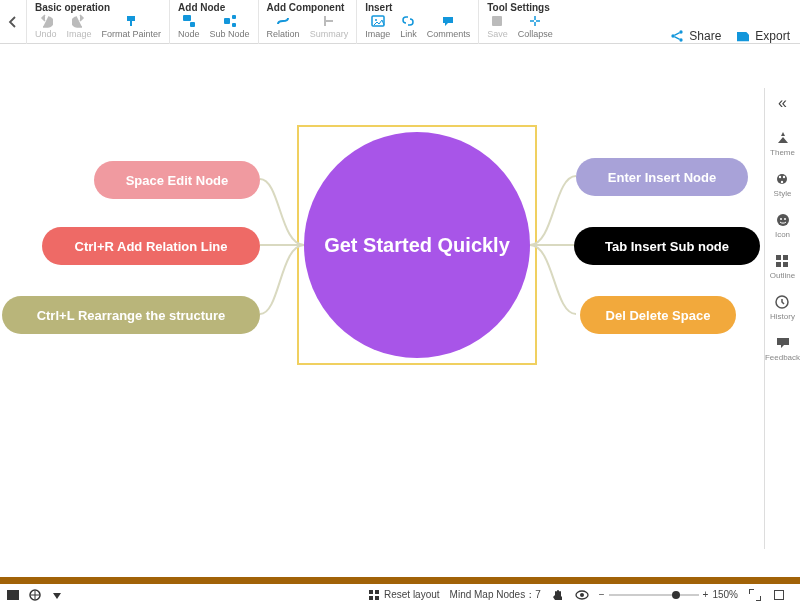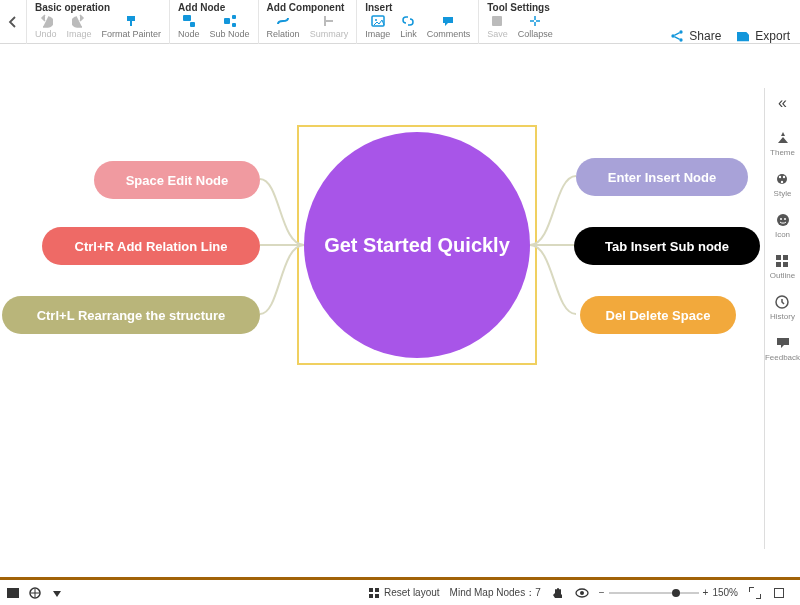--- a/index.html
+++ b/index.html
@@ -27,21 +27,21 @@
   svg.mind { width:100%; height:100%; }
 
   
   .rightnav { position:absolute; top:44px; right:0; width:36px; bottom:28px; border-left:1px solid #ddd; background:#fff; display:flex; flex-direction:column; align-items:center; padding-top:6px; gap:14px;}
   .collapse-ic { font-size:16px; color:#444; cursor:pointer; padding-bottom:4px;}
   .navitem { display:flex; flex-direction:column; align-items:center; gap:2px; cursor:pointer; color:#666;}
   .navitem .ico { width:16px; height:16px; display:flex; align-items:center; justify-content:center;}
   .navitem .lbl { font-size:8px; color:#888;}
 
   
-  .botbar { position:absolute; left:0; right:0; bottom:0; height:28px; border-top:3px solid #a16207; display:flex; align-items:center; font-size:10px; color:#444; padding:0 6px;}
+  .botbar { position:absolute; left:0; right:0; bottom:0; height:28px; border-top:7px solid #a16207; display:flex; align-items:center; font-size:10px; color:#444; padding:0 6px;}
   .bot-left { display:flex; gap:8px; align-items:center;}
   .bot-ico { width:14px; height:14px; display:flex; align-items:center; justify-content:center; cursor:pointer;}
   .bot-mid { margin-left:auto; display:flex; gap:10px; align-items:center; padding-right:8px;}
   .zoom { display:flex; align-items:center; gap:4px;}
   .zline { width:90px; height:2px; background:#ccc; position:relative;}
   .zknob { width:8px; height:8px; border-radius:50%; background:#333; position:absolute; top:-3px; left:70%; }
   .square { width:10px; height:10px; border:1.5px solid #444; }
   .corners { width:12px; height:12px; position:relative;}
   .corners::before,.corners::after{content:"";position:absolute;width:4px;height:4px;border:1.5px solid #444;}
   .corners::before{top:0;left:0;border-right:none;border-bottom:none;}

